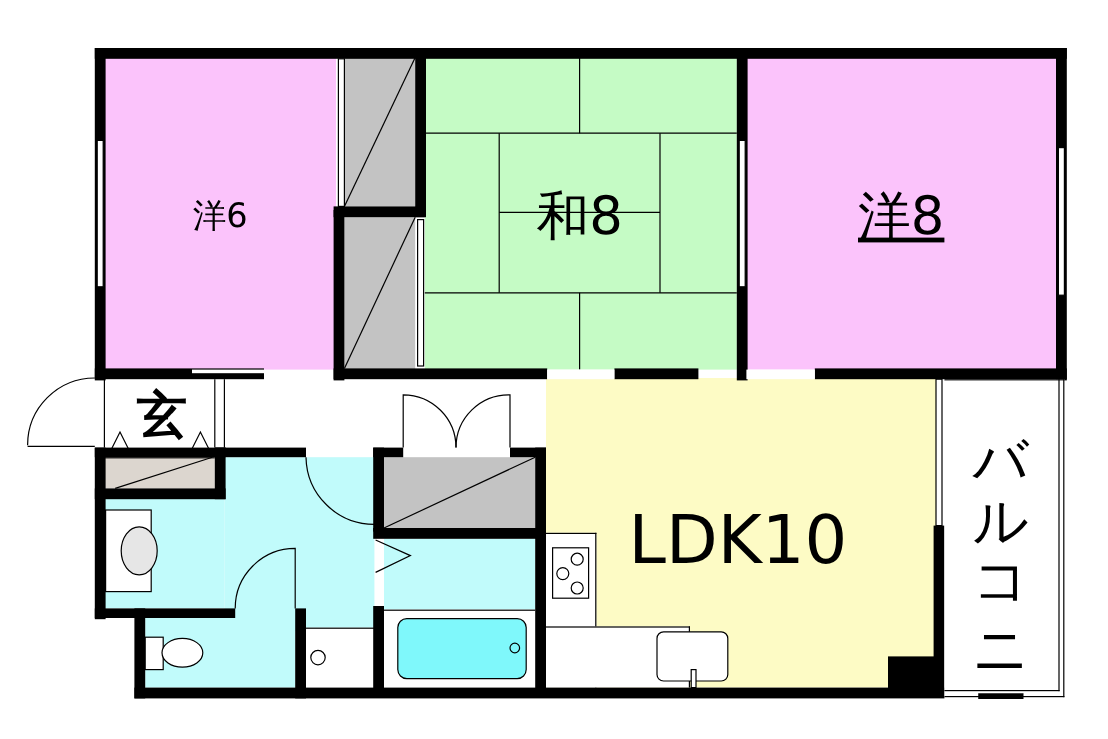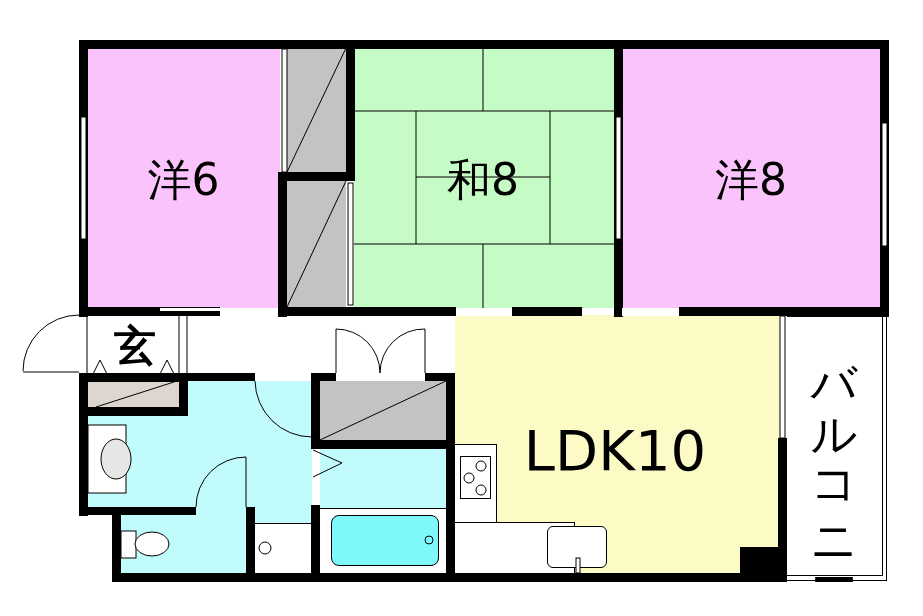--- a/index.html
+++ b/index.html
@@ -144,18 +144,18 @@
     <circle cx="429" cy="540" r="4"></circle>
 
     <circle cx="469" cy="478" r="5"></circle>
     <circle cx="481" cy="466" r="5"></circle>
     <circle cx="481" cy="490" r="5"></circle>
 
     <rect x="576" y="558" width="4" height="15" fill="#fff"></rect>
   </g>
 </svg>
 
-<div class="room-label" style="left:87px;top:140px;width:193px;height:80px;font-size:44px;">洋6</div>
+<div class="room-label" style="left:87px;top:140px;width:193px;height:80px;font-size:28px;">洋6</div>
 <div class="room-label" style="left:416px;top:140px;width:134px;height:80px;font-size:44px;">和8</div>
-<div class="room-label" style="left:622px;top:140px;width:258px;height:80px;font-size:44px;">洋8</div>
+<div class="room-label" style="left:622px;top:140px;width:258px;height:80px;font-size:44px;text-decoration:underline;">洋8</div>
 <div class="room-label" style="left:500px;top:410px;width:230px;height:80px;font-size:56px;">LDK10</div>
 <div class="room-label" style="left:95px;top:316px;width:80px;height:60px;font-size:42px;font-weight:bold;">玄</div>
 <div class="room-label vert-label" style="left:793px;top:316px;width:84px;height:262px;font-size:46px;">バルコニー</div>
 
 </body></html>

